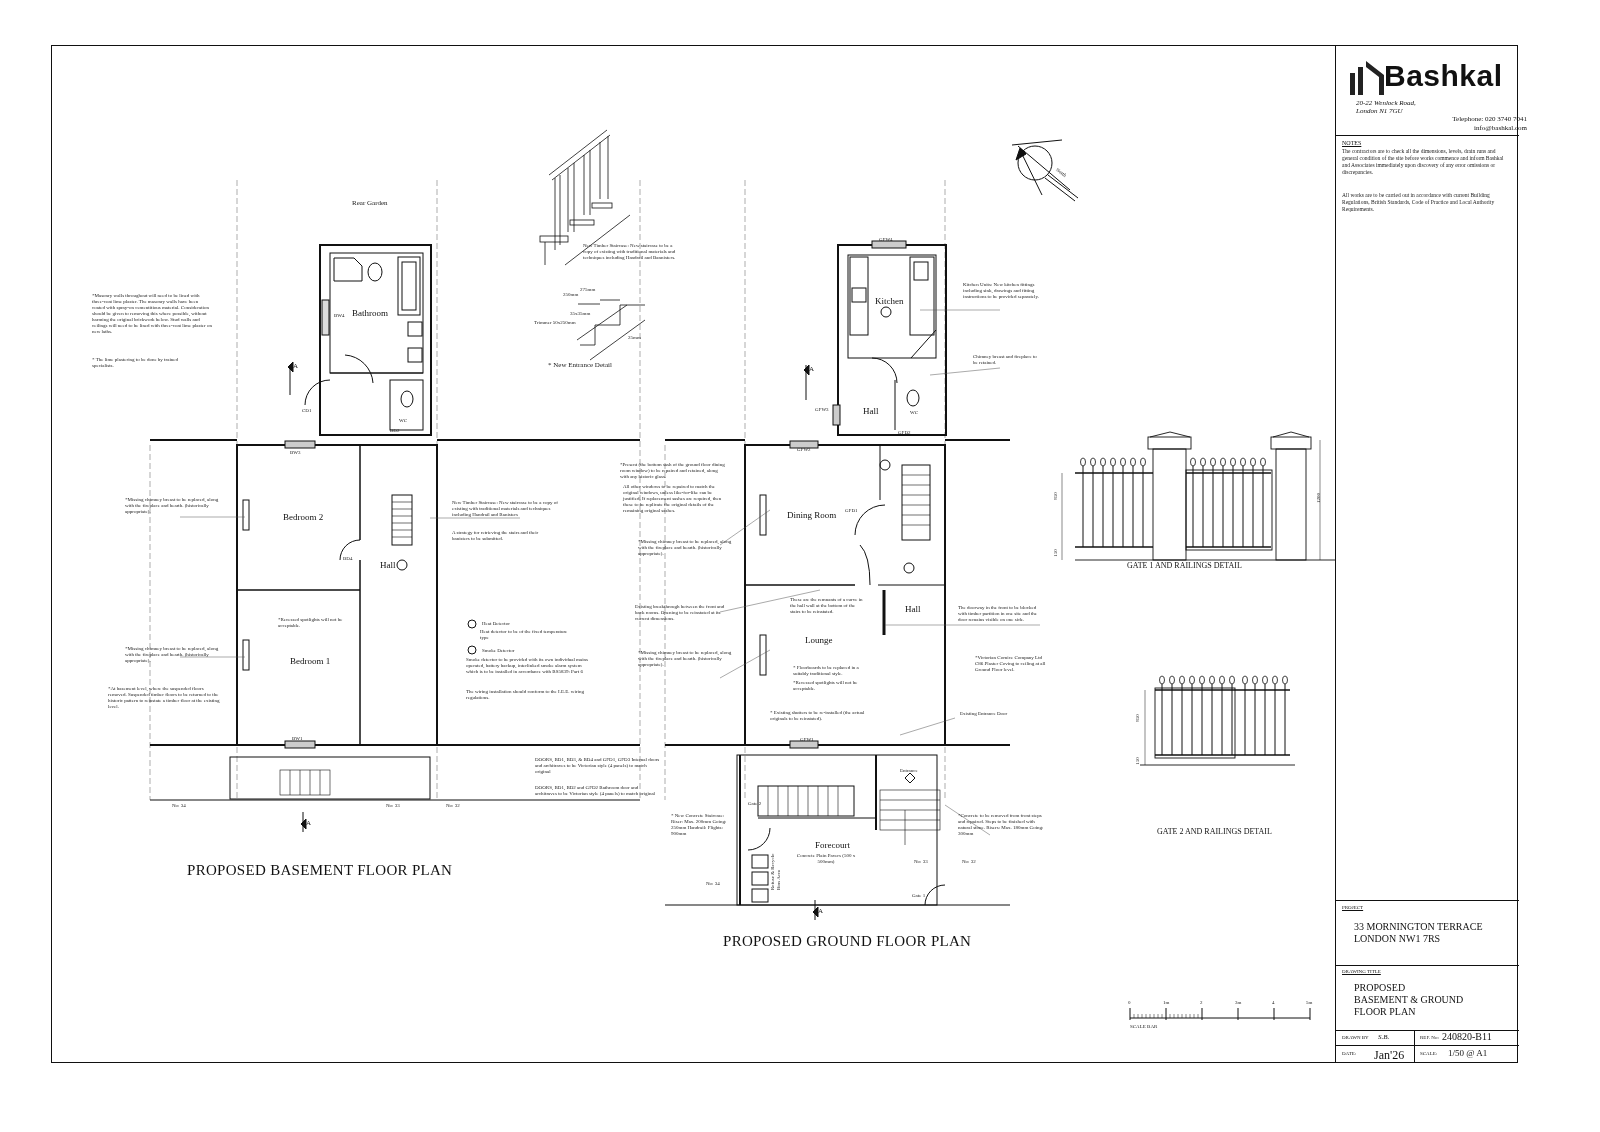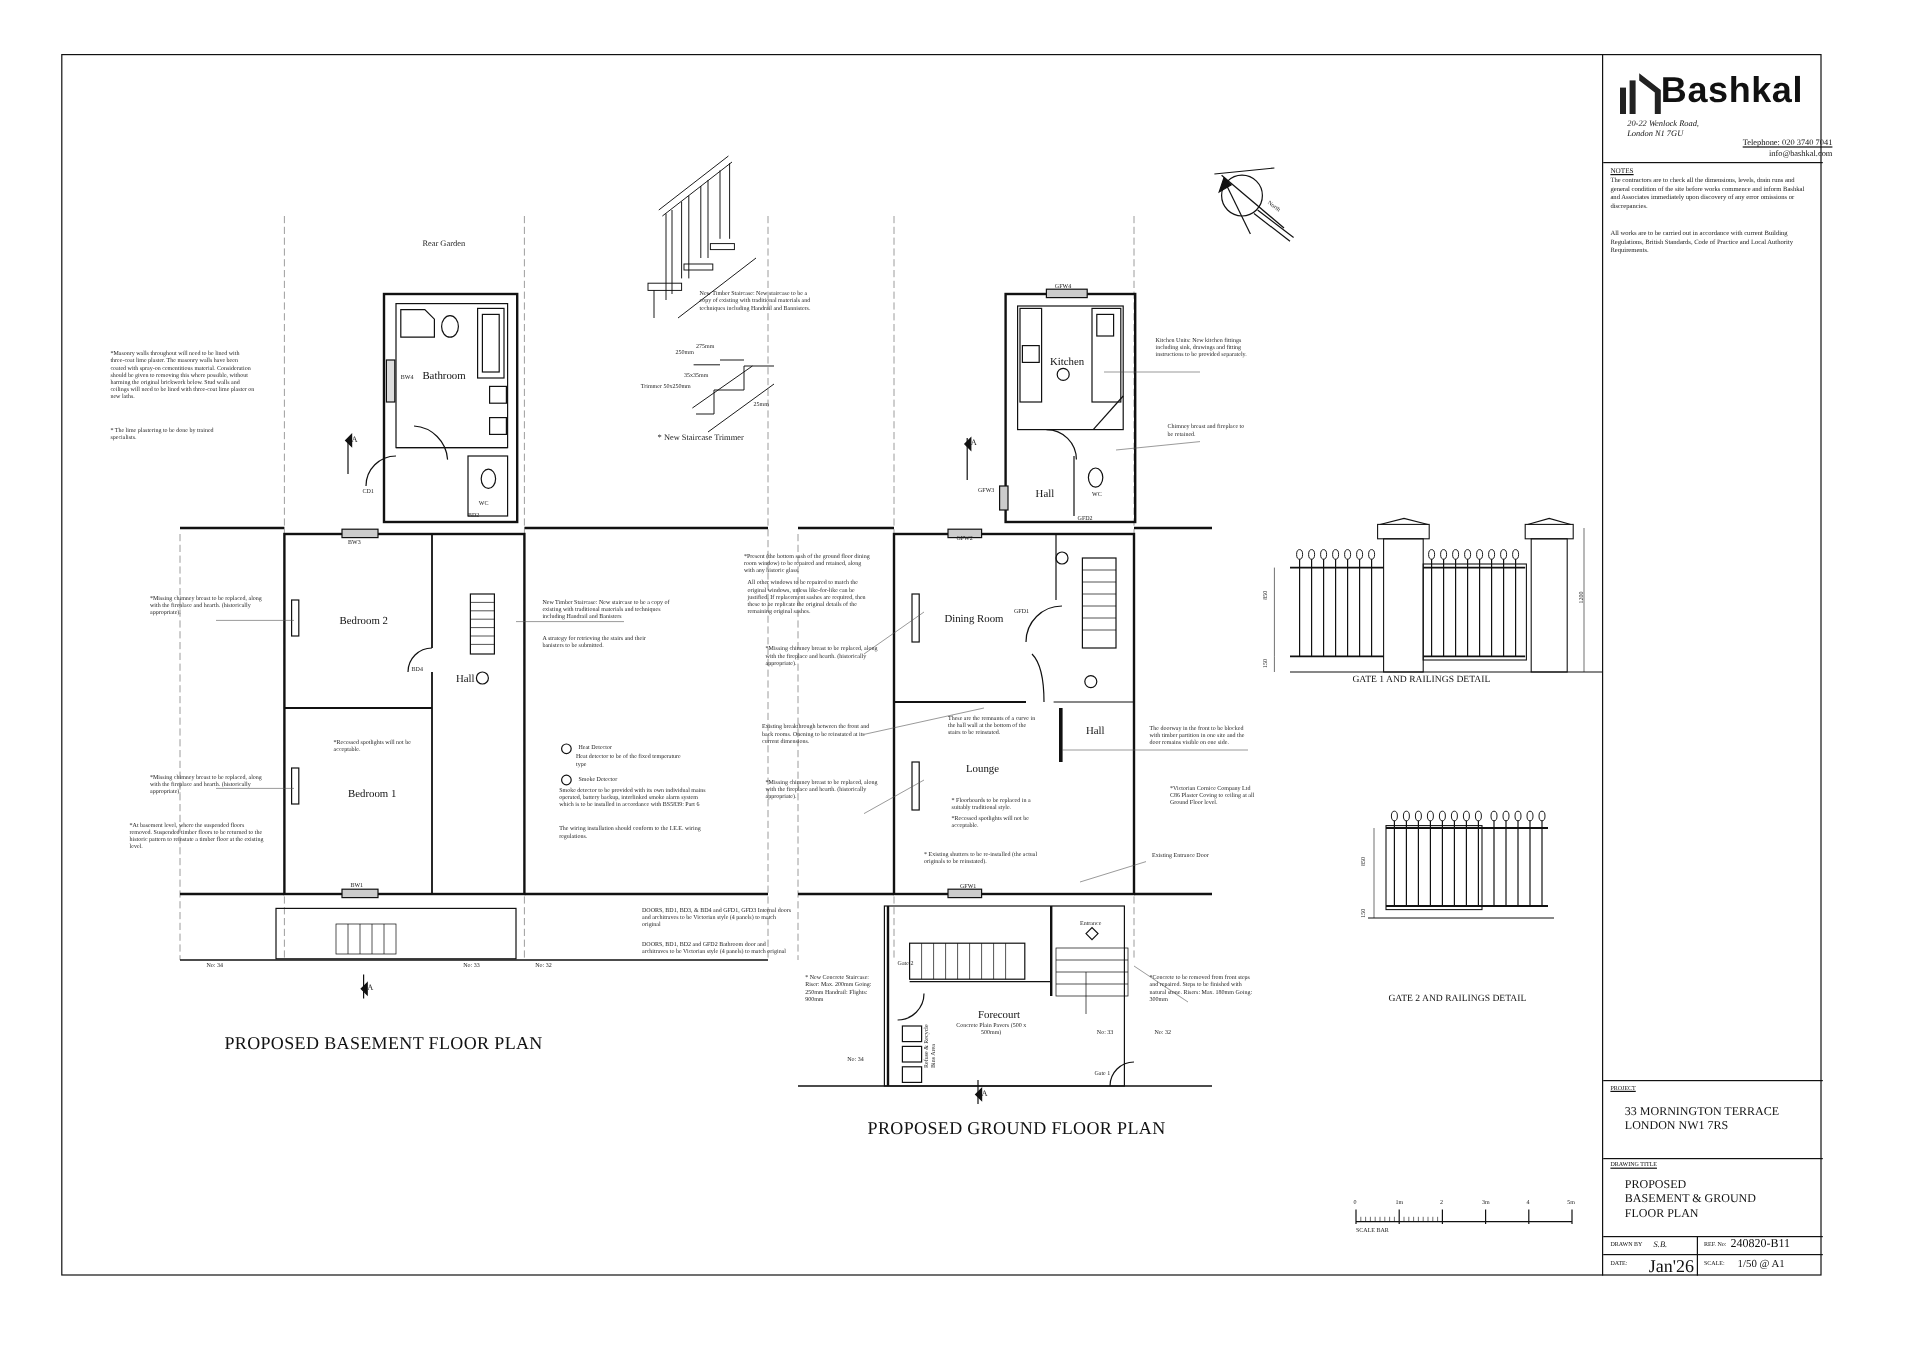--- a/index.html
+++ b/index.html
@@ -385,21 +385,21 @@
 <div class="abs tiny" style="left:535px;top:785px;width:125px;">DOORS, BD1, BD2 and GFD2 Bathroom door and architraves to be Victorian style (4 panels) to match original</div>
 
 <div class="abs plan-title" style="left:187px;top:862px;">PROPOSED BASEMENT FLOOR PLAN</div>
 
 <div class="abs tiny" style="left:583px;top:243px;width:95px;">New Timber Staircase: New staircase to be a copy of existing with traditional materials and techniques including Handrail and Bannisters.</div>
 <div class="abs tiny" style="left:580px;top:287px;">275mm</div>
 <div class="abs tiny" style="left:563px;top:292px;">250mm</div>
 <div class="abs tiny" style="left:570px;top:311px;">35x35mm</div>
 <div class="abs tiny" style="left:534px;top:320px;">Trimmer 50x250mm</div>
 <div class="abs tiny" style="left:628px;top:335px;">25mm</div>
-<div class="abs small" style="left:548px;top:361px;">* New Staircase Trimmer</div>
+<div class="abs small" style="left:548px;top:361px;">* New Entrance Detail</div>
 
 <div class="abs tiny" style="left:1055px;top:170px;transform:rotate(35deg);">North</div>
 <div class="abs tiny" style="left:879px;top:237px;">GFW4</div>
 <div class="abs room" style="left:875px;top:296px;">Kitchen</div>
 <div class="abs room" style="left:863px;top:406px;">Hall</div>
 <div class="abs tiny" style="left:910px;top:410px;">WC</div>
 <div class="abs tiny" style="left:815px;top:407px;">GFW3</div>
 <div class="abs tiny" style="left:898px;top:430px;">GFD2</div>
 <div class="abs tiny" style="left:797px;top:447px;">GFW2</div>
 <div class="abs tiny" style="left:845px;top:508px;">GFD1</div>
@@ -459,21 +459,21 @@
   <svg width="40" height="40" style="left:12px;top:14px;">
     <g fill="#222">
       <rect x="2" y="14" width="5" height="22"></rect>
       <rect x="10" y="8" width="5" height="28"></rect>
       <path d="M18 2 l18 14 v20 h-5 v-18 l-13 -10 z"></path>
     </g>
   </svg>
   <div class="abs logo-text" style="left:48px;top:14px;">Bashkal</div>
   <div class="abs" style="left:20px;top:54px;font-size:7px;font-style:italic;">20-22 Wenlock Road,</div>
   <div class="abs" style="left:20px;top:62px;font-size:7px;font-style:italic;">London N1 7GU</div>
-  <div class="abs" style="right:10px;top:70px;font-size:7px;text-decoration:underline;">Telephone: 020 3740 7041</div>
+  <div class="abs" style="right:10px;top:70px;font-size:7px;">Telephone: 020 3740 7041</div>
   <div class="abs" style="right:10px;top:79px;font-size:7px;">info@bashkal.com</div>
   <div class="tb-sec" style="top:90px;height:0;"></div>
   <div class="abs" style="left:6px;top:95px;font-size:6px;text-decoration:underline;">NOTES</div>
   <div class="abs tiny" style="left:6px;top:103px;width:170px;font-size:5.5px;line-height:7px;">The contractors are to check all the dimensions, levels, drain runs and general condition of the site before works commence and inform Bashkal and Associates immediately upon discovery of any error omissions or discrepancies.</div>
   <div class="abs tiny" style="left:6px;top:147px;width:170px;font-size:5.5px;line-height:7px;">All works are to be carried out in accordance with current Building Regulations, British Standards, Code of Practice and Local Authority Requirements.</div>
 
   <div class="tb-sec" style="top:855px;height:0;"></div>
   <div class="tb-label" style="top:860px;">PROJECT</div>
   <div class="tb-value" style="top:876px;">33 MORNINGTON TERRACE</div>
   <div class="tb-value" style="top:888px;">LONDON NW1 7RS</div>
@@ -485,16 +485,16 @@
   <div class="tb-value" style="top:961px;">FLOOR PLAN</div>
 
   <div class="tb-sec" style="top:985px;height:0;"></div>
   <div class="abs" style="left:78px;top:985px;width:0;height:33px;border-left:1px solid #111;"></div>
   <div class="abs" style="left:0;top:1000px;width:183px;height:0;border-top:1px solid #111;"></div>
   <div class="abs" style="left:6px;top:990px;font-size:5px;">DRAWN BY</div>
   <div class="abs" style="left:42px;top:988px;font-size:7px;font-style:italic;">S.B.</div>
   <div class="abs" style="left:84px;top:990px;font-size:5px;">REF. No:</div>
   <div class="abs" style="left:106px;top:986px;font-size:10px;">240820-B11</div>
   <div class="abs" style="left:6px;top:1006px;font-size:5px;">DATE:</div>
-  <div class="abs" style="left:38px;top:1003px;font-size:15px;">Jan'26</div>
+  <div class="abs" style="left:38px;top:1003px;font-size:12px;">Jan'26</div>
   <div class="abs" style="left:84px;top:1006px;font-size:5px;">SCALE:</div>
   <div class="abs" style="left:112px;top:1003px;font-size:9px;">1/50 @ A1</div>
 </div>
 
 </body></html>

